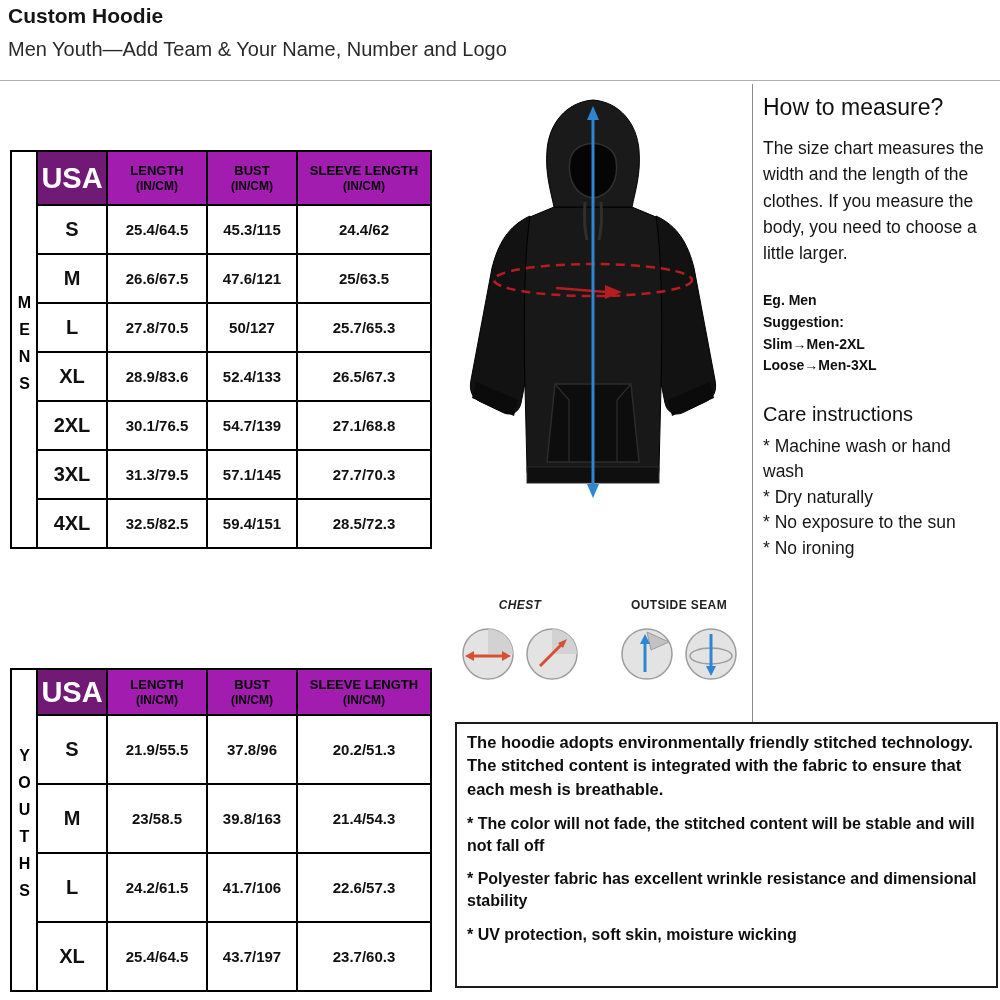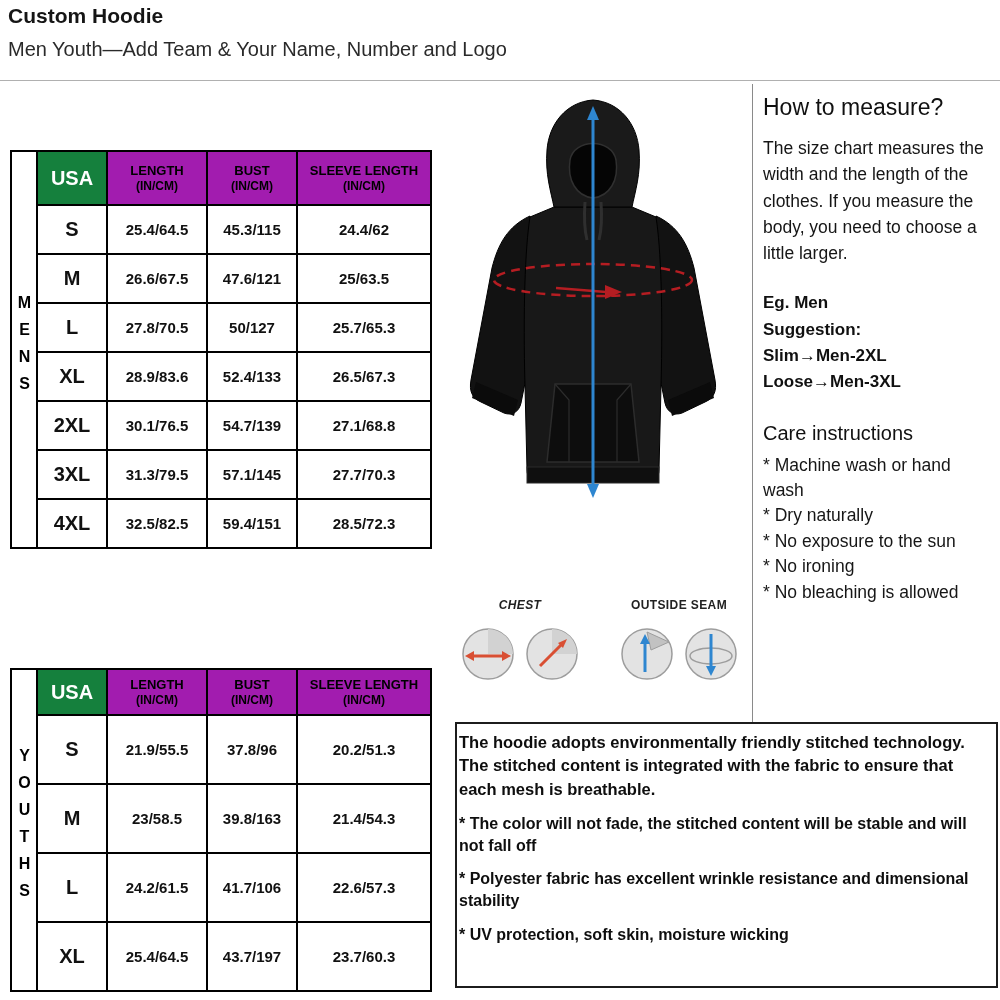--- a/index.html
+++ b/index.html
@@ -8,21 +8,21 @@
 
   .title{position:absolute;left:8px;top:4px;font-size:21px;font-weight:700;color:#151515;}
   .subtitle{position:absolute;left:8px;top:38px;font-size:20px;font-weight:400;color:#2a2a2a;}
   .top-rule{position:absolute;left:0;top:80px;width:1000px;height:1px;background:#b0b0b0;}
   .v-rule{position:absolute;left:752px;top:84px;width:1px;height:638px;background:#8a8a8a;}
 
   table.size-chart{position:absolute;border-collapse:collapse;table-layout:fixed;background:#fff;}
   .size-chart td,.size-chart th{border:2px solid #000;text-align:center;vertical-align:middle;padding:0;overflow:hidden;}
   .size-chart td.group{background:#fff;}
   .vert-label{writing-mode:vertical-rl;text-orientation:upright;font-weight:700;font-size:16px;letter-spacing:10px;color:#000;}
-  .size-chart th.usa{background:#15803d;color:#fff;font-size:20px;font-weight:700;}
+  .size-chart th.usa{background:#701a75;color:#fff;font-size:29px;font-weight:700;}
   .size-chart th.colh{background:#a21caf;color:#000;font-weight:700;}
   .colh .l1{display:block;font-size:13px;line-height:1.2;}
   .colh .l2{display:block;font-size:12px;line-height:1.2;}
   .size-chart td.size{font-size:20px;font-weight:700;}
   .size-chart td.val{font-size:15px;font-weight:700;}
 
   #mens-chart{left:10px;top:150px;width:420px;}
   #mens-chart tr.hdr{height:54px;}
   #mens-chart tr.body-row{height:49px;}
   #youth-chart{left:10px;top:668px;width:420px;}
@@ -34,25 +34,25 @@
   .icon-group{position:absolute;text-align:center;}
   #chest-group{left:452px;top:598px;width:136px;font-style:italic;}
   #seam-group{left:606px;top:598px;width:146px;}
   .icon-label{font-size:12px;font-weight:700;letter-spacing:0.4px;color:#222;}
   .icon-row{display:flex;justify-content:center;gap:8px;margin-top:14px;}
   .icon-row svg{display:block;}
 
   #how{position:absolute;left:763px;top:94px;width:233px;}
   #how .heading{font-size:23px;font-weight:500;margin:0 0 14px 0;color:#101010;}
   #how .body{font-size:17.5px;line-height:1.5;margin:0 0 24px 0;color:#161616;}
-  #how .eg{font-size:17px;font-weight:700;line-height:1.55;margin:16px 0 26px 0;color:#101010;}
+  #how .eg{font-size:14px;font-weight:700;line-height:1.55;margin:16px 0 26px 0;color:#101010;}
   #how .care-heading{font-size:20px;font-weight:500;margin:0 0 8px 0;}
   #how .care-item{font-size:17.5px;line-height:1.45;color:#161616;}
 
-  #notes-box{position:absolute;left:455px;top:722px;width:543px;height:266px;border:2px solid #1c1c1c;box-sizing:border-box;padding:7px 10px 0 2px;}
+  #notes-box{position:absolute;left:455px;top:722px;width:543px;height:266px;border:2px solid #1c1c1c;box-sizing:border-box;padding:7px 10px 0 10px;}
   .notes-intro{font-size:16.5px;font-weight:700;line-height:1.42;margin:0 0 12px 0;color:#0e0e0e;}
   .notes-bullet{font-size:16px;font-weight:700;line-height:1.35;margin:0 0 12px 0;color:#0e0e0e;}
 </style>
 </head>
 <body>
 
 <div id="canvas">
 
   <div class="title">Custom Hoodie</div>
   <div class="subtitle">Men  Youth—Add Team &amp; Your Name, Number and Logo</div>
@@ -263,21 +263,20 @@
       <div>Suggestion:</div>
       <div>Slim→Men-2XL</div>
       <div>Loose→Men-3XL</div>
     </div>
     <div class="care-heading">Care instructions</div>
     <div>
       <div class="care-item">* Machine wash or hand wash</div>
       <div class="care-item">* Dry naturally</div>
       <div class="care-item">* No exposure to the sun</div>
       <div class="care-item">* No ironing</div>
-      <div class="care-item">* No bleaching is allowed</div>
     </div>
   </div>
 
   <div id="notes-box">
     <p class="notes-intro">The hoodie adopts environmentally friendly stitched technology. The stitched content is integrated with the fabric to ensure that each mesh is breathable.</p>
     <p class="notes-bullet">* The color will not fade, the stitched content will be stable and will not fall off</p>
     <p class="notes-bullet">* Polyester fabric has excellent wrinkle resistance and dimensional stability</p>
     <p class="notes-bullet">* UV protection, soft skin, moisture wicking</p>
   </div>
 

